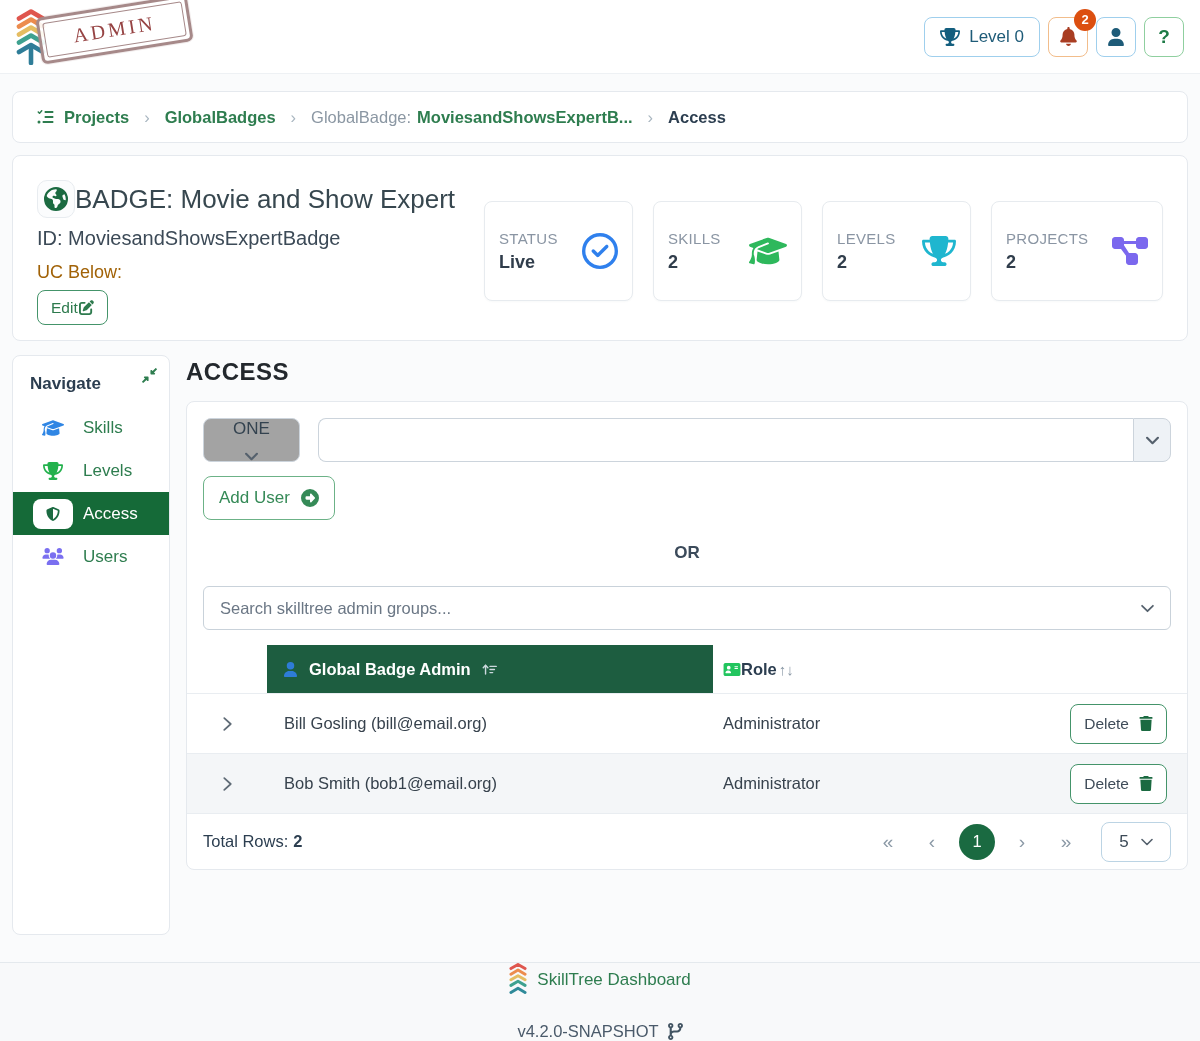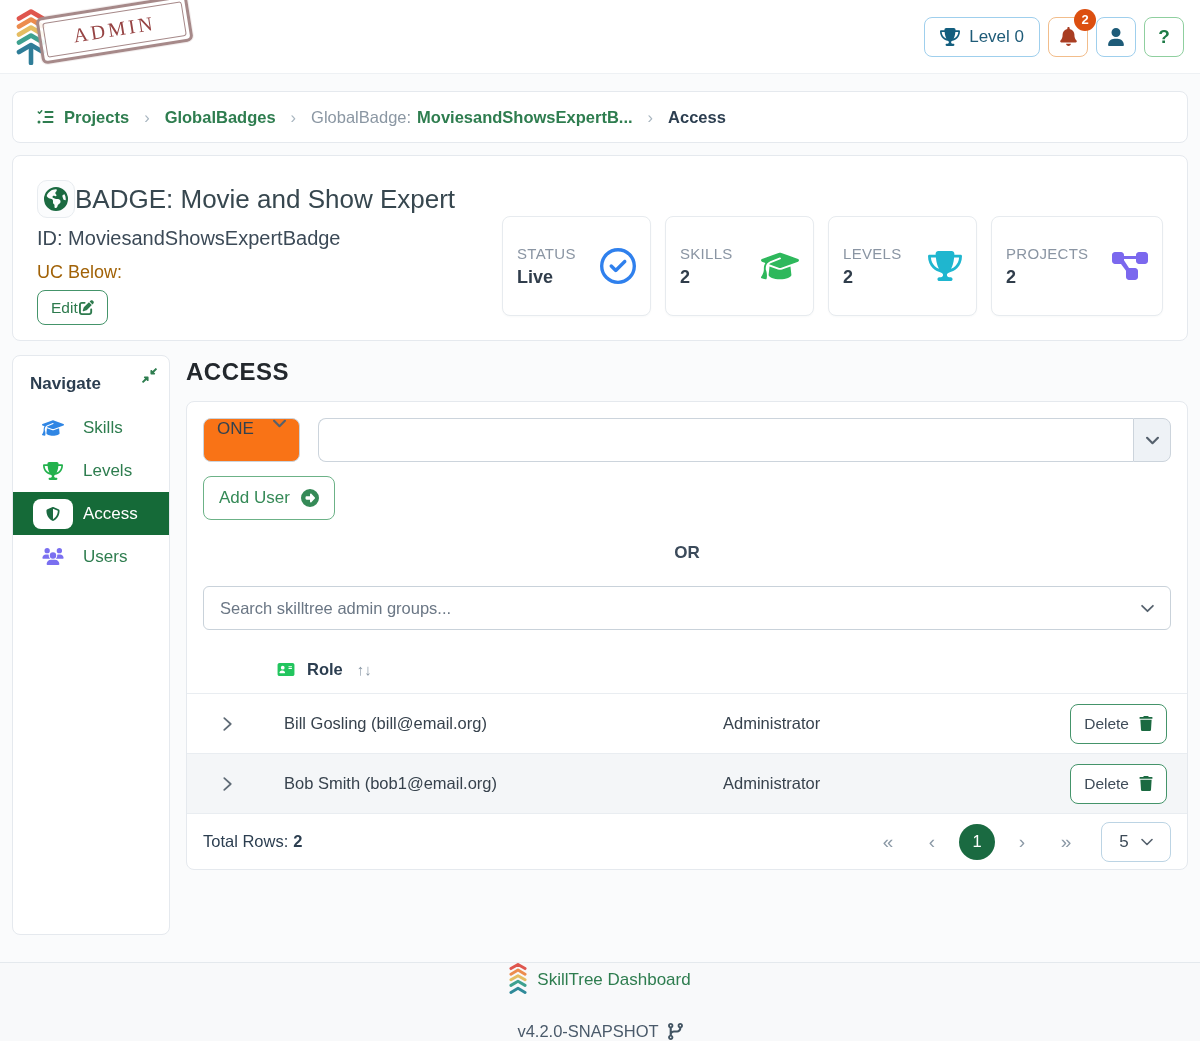--- a/index.html
+++ b/index.html
@@ -35,57 +35,57 @@
   .bc-sep{ color:#a9b6c0; margin:0 5px; }
 
   
   .badge-card{ margin:12px 12px 0; height:186px; display:flex; justify-content:space-between; padding:24px; }
   .badge-info .title-row{ display:flex; align-items:center; }
   .globe-box{ width:38px; height:38px; background:#fbfcfd; border:1px solid #e8ecf0; border-radius:10px; display:flex; align-items:center; justify-content:center; }
   .badge-title{ font-size:26px; font-weight:500; color:#37474f; }
   .badge-id{ font-size:20px; color:#3c4a57; margin-top:9px; }
   .uc-label{ font-size:18px; color:#a16207; margin-top:12px; }
   .edit-btn{ margin-top:7px; height:35px; padding:0 13px; background:#fff; border:1px solid #44946a; border-radius:8px; color:#2d7a4d; font-size:15.5px; display:inline-flex; align-items:center; gap:1px; cursor:pointer; font-family:inherit;}
-  .stats-row{ display:flex; gap:14px; align-items:flex-end; padding-top:6px; }
+  .stats-row{ display:flex; gap:20px; align-items:center; padding-top:6px; }
   .stat-card{ width:149px; height:100px; background:#fff; border:1px solid #e7ebef; border-radius:8px; padding:16px 14px; display:flex; justify-content:space-between; align-items:center; box-shadow:0 1px 2px rgba(40,50,60,.03);}
   .stat-card:last-child{ width:172px; }
   .stat-label{ font-size:15px; color:#8a95a3; letter-spacing:.3px; }
   .stat-value{ font-size:18px; font-weight:bold; color:#303d4b; margin-top:5px; }
 
   
   .main{ display:flex; gap:16px; margin:14px 12px 0; align-items:flex-start; min-height:580px; }
   .sidebar{ width:158px; height:580px; position:relative; padding-top:18px; flex:none; }
   .sidebar-title{ font-size:17px; font-weight:bold; color:#2c3e50; padding-left:17px; margin-bottom:12px; }
   .compress{ position:absolute; top:12px; right:12px; cursor:pointer; }
   .nav-item{ height:43px; display:flex; align-items:center; padding-left:20px; gap:10px; cursor:pointer; color:#2e7d4f; font-size:17px; }
   .nav-item .ic{ width:40px; display:flex; justify-content:center; }
   .nav-item.selected{ background:#156a38; color:#fff; }
   .icon-box{ width:40px; height:30px; background:#fff; border-radius:8px; display:flex; align-items:center; justify-content:center; }
 
   .content{ flex:1; }
   .access-heading{ font-size:24px; font-weight:bold; color:#23282d; letter-spacing:.5px; margin:3px 0 15px; }
   .access-card{ padding:0; }
   .filter-section{ padding:16px 16px 0; }
   .filter-row{ display:flex; gap:18px; }
-  .type-select{ width:97px; height:44px; border:1px solid #ccd4dc; border-radius:8px; display:flex; justify-content:space-between; padding:0 13px; color:#33424f; font-size:17px; cursor:pointer; background:#f97316;}
+  .type-select{ width:97px; height:44px; border:1px solid #ccd4dc; border-radius:8px; display:flex; align-items:center; justify-content:space-between; padding:0 13px; color:#33424f; font-size:17px; cursor:pointer; background:#a3a3a3;flex-direction:column;}
   .input-group{ flex:1; display:flex; height:44px; }
   .user-input{ flex:1; height:44px; border:1px solid #ccd4dc; border-right:none; border-radius:8px 0 0 8px; padding:0 12px; font-size:17px; font-family:inherit; color:#33424f; outline:none; }
   .input-append{ width:38px; height:44px; background:#eef2f6; border:1px solid #ccd4dc; border-radius:0 8px 8px 0; display:flex; align-items:center; justify-content:center; cursor:pointer; color:#55616d;}
   .add-user-btn{ margin-top:14px; height:44px; padding:0 15px; background:#fff; border:1px solid #6cb287; border-radius:8px; color:#358a57; font-size:17px; display:inline-flex; align-items:center; gap:11px; cursor:pointer; font-family:inherit;}
   .or-row{ text-align:center; font-weight:bold; font-size:17px; color:#3b4a5a; margin:23px 0; }
   .group-section{ padding:0 16px; }
   .group-select{ height:44px; border:1px solid #c9d2da; border-radius:6px; display:flex; align-items:center; justify-content:space-between; padding:0 16px; cursor:pointer; background:#fff;}
   .group-placeholder{ color:#6b7785; font-size:16.5px; }
   .chev{ color:#55616d; }
 
   
   .access-table{ margin-top:15px; }
   .t-header{ display:grid; grid-template-columns:80px 446px 1fr; height:48px; }
   .th-user{ background:#1d5d40; color:#fff; display:flex; align-items:center; gap:11px; padding:0 16px; font-weight:bold; font-size:16.5px; }
-  .th-role{ display:flex; align-items:center; gap:12px; padding:0 10px; color:#2c3e50; font-weight:bold; font-size:16.5px; }
+  .th-role{ display:flex; align-items:center; gap:0; padding:0 10px; color:#2c3e50; font-weight:bold; font-size:16.5px; }
   .sort-arrows{ color:#8b99a6; font-size:15px; font-weight:normal; margin-left:2px; }
   .t-row{ display:grid; grid-template-columns:80px 446px 1fr; height:60px; border-top:1px solid #e9edf1; align-items:center; }
   .t-row.alt{ background:#f4f6f8; }
   .expander{ display:flex; justify-content:center; cursor:pointer; }
   .cell-name{ padding-left:17px; color:#37424d; font-size:16.5px; }
   .cell-role{ display:flex; align-items:center; justify-content:space-between; padding:0 20px 0 10px; color:#37424d; font-size:16.5px; }
   .delete-btn{ height:40px; padding:0 13px; background:#fff; border:1px solid #44946a; border-radius:8px; color:#3f4c59; font-size:15.5px; display:inline-flex; align-items:center; gap:10px; cursor:pointer; font-family:inherit;}
 
   
   .pagi{ border-top:1px solid #e9edf1; height:56px; display:flex; align-items:center; justify-content:space-between; padding:0 16px; }
@@ -326,20 +326,37 @@
             <svg width="13" height="9" viewBox="0 0 12 8" fill="none">
                 <path d="M1 1.5 L6 6.5 L11 1.5" stroke="currentColor" stroke-width="1.6" stroke-linecap="round" stroke-linejoin="round"></path>
               </svg>
           </span>
         </div>
       </div>
 
       <div class="access-table">
         <div class="t-header">
           <div></div>
+          <div class="th-user">
+            <span>
+              <svg width="15" height="15" viewBox="0 0 448 512" fill="#2e7cd6">
+                  <path d="M224 256A128 128 0 1 0 224 0a128 128 0 1 0 0 256zm-45.7 48C79.8 304 0 383.8 0 482.3C0 498.7 13.3 512 29.7 512H418.3c16.4 0 29.7-13.3 29.7-29.7C448 383.8 368.2 304 269.7 304H178.3z"></path>
+                </svg>
+            </span>
+            <span>Global Badge Admin</span>
+            <span>
+              <svg width="16" height="13" viewBox="0 0 18 14" fill="none" stroke="#cdd9de" stroke-width="1.6" stroke-linecap="round">
+                <path d="M4 12 V2.5"></path>
+                  <path d="M1.4 5 L4 2.2 L6.6 5"></path>
+                <line x1="9" y1="3.5" x2="16" y2="3.5"></line>
+                  <line x1="9" y1="7" x2="14" y2="7"></line>
+                  <line x1="9" y1="10.5" x2="12" y2="10.5"></line>
+              </svg>
+            </span>
+          </div>
           <div class="th-role">
             <span>
               <svg width="18" height="15" viewBox="0 0 576 512" fill="#22c55e">
                   <path d="M0 96C0 60.7 28.7 32 64 32H512c35.3 0 64 28.7 64 64V416c0 35.3-28.7 64-64 64H64c-35.3 0-64-28.7-64-64V96zM176 256a64 64 0 1 0 0-128 64 64 0 1 0 0 128zm-32 32c-44.2 0-80 35.8-80 80c0 8.8 7.2 16 16 16H240c8.8 0 16-7.2 16-16c0-44.2-35.8-80-80-80H144zM384 144c-8.8 0-16 7.2-16 16s7.2 16 16 16h96c8.8 0 16-7.2 16-16s-7.2-16-16-16H384zm0 64c-8.8 0-16 7.2-16 16s7.2 16 16 16h96c8.8 0 16-7.2 16-16s-7.2-16-16-16H384z"></path>
                 </svg>
             </span>
             <span>Role</span>
             <span class="sort-arrows">↑↓</span>
           </div>
         </div>

